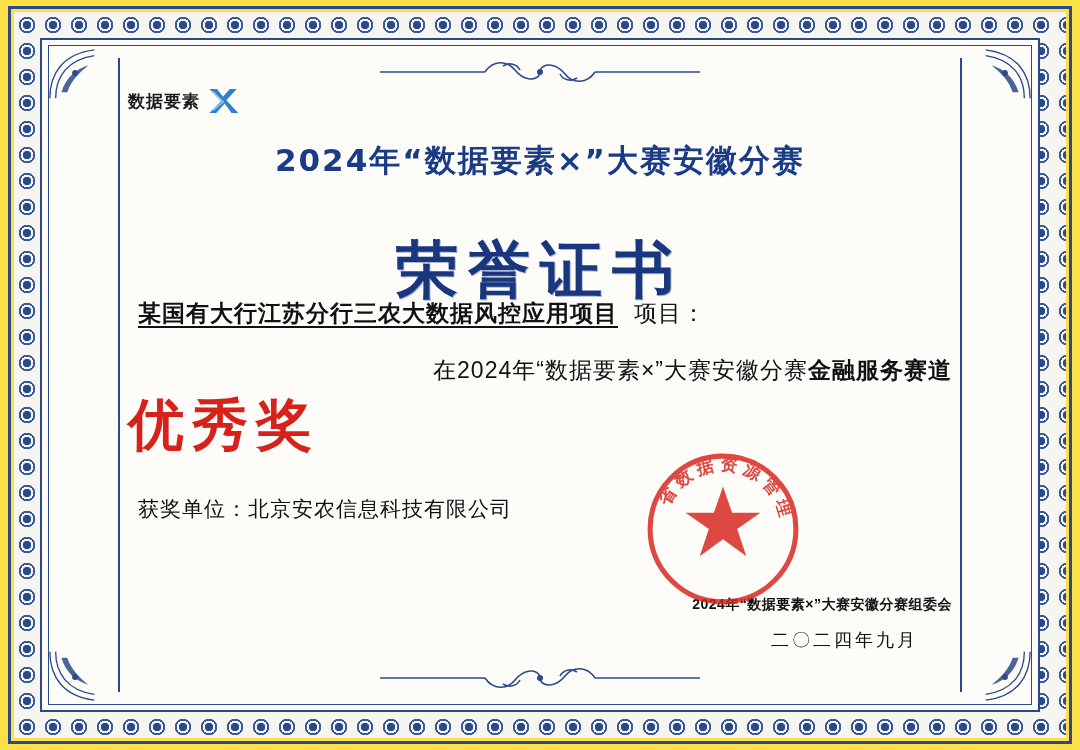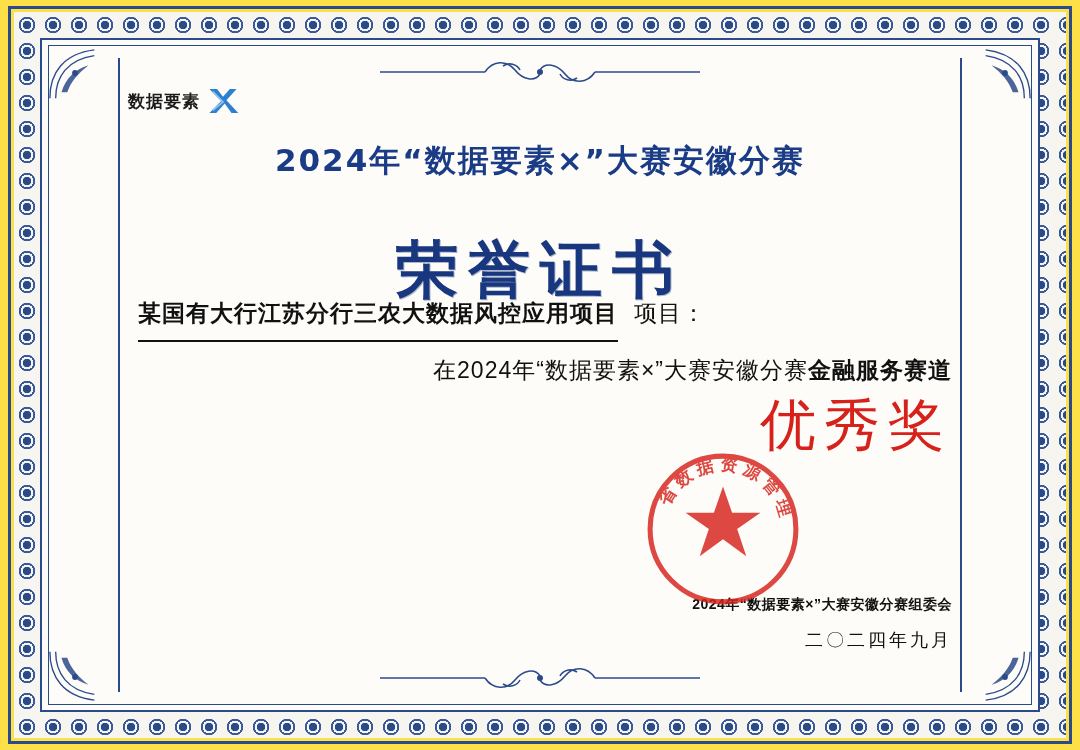--- a/index.html
+++ b/index.html
@@ -157,21 +157,21 @@
     left: 10px;
     right: 0;
     font-size: 23px;
     color: #111;
     letter-spacing: 1px;
     white-space: nowrap;
   }
   .line-project { top: 228px; }
   .project-name {
     border-bottom: 2px solid #111;
-    padding-bottom: 14px;
+    padding-bottom: 0;
     font-weight: 600;
   }
   .project-suffix { margin-left: 16px; }
 
   .line-track {
     top: 285px;
     left: 62px;
     font-size: 23px;
     text-align: right;
   }
@@ -181,24 +181,24 @@
     top: 330px;
     left: 10px;
     font-size: 23px;
   }
 
   .award-name {
     position: absolute;
     top: 318px;
     left: 0;
     right: 0;
-    text-align: right;
+    text-align: left;
     font-family: "DejaVu Serif", serif;
     font-size: 56px;
-    font-weight: normal;
+    font-weight: bold;
     color: #d6221b;
     letter-spacing: 8px;
   }
 
   .line-unit {
     top: 425px;
     left: 10px;
     font-size: 21px;
   }
 
@@ -212,20 +212,21 @@
   .footer-org {
     font-size: 14px;
     letter-spacing: 0.5px;
     white-space: nowrap;
     font-weight: bold;
   }
   .footer-date {
     font-size: 18px;
     letter-spacing: 3px;
     margin-top: 14px;
+    margin-right: 34px;
   }
 
   
   .seal {
     position: absolute;
     right: 148px;
     bottom: 70px;
     width: 162px;
     height: 162px;
     opacity: .82;
@@ -321,20 +322,23 @@
       <span class="project-name">某国有大行江苏分行三农大数据风控应用项目</span><span class="project-suffix">项目：</span>
     </div>
 
     <div class="body-line line-track">
       <span>在2024年“数据要素×”大赛安徽分赛</span><span class="track-bold">金融服务赛道</span>
     </div>
 
 
     <div class="award-name">优秀奖</div>
 
+    <div class="body-line line-unit">
+      <span>获奖单位：</span><span>北京安农信息科技有限公司</span>
+    </div>
 
     <div class="footer">
       <div class="footer-org">2024年“数据要素×”大赛安徽分赛组委会</div>
       <div class="footer-date">二〇二四年九月</div>
     </div>
 
     <div class="seal">
       <svg viewBox="0 0 160 160">
         <defs>
           <path id="sealArc" d="M 80,80 m -58,0 a 58,58 0 1,1 116,0" fill="none"></path>

